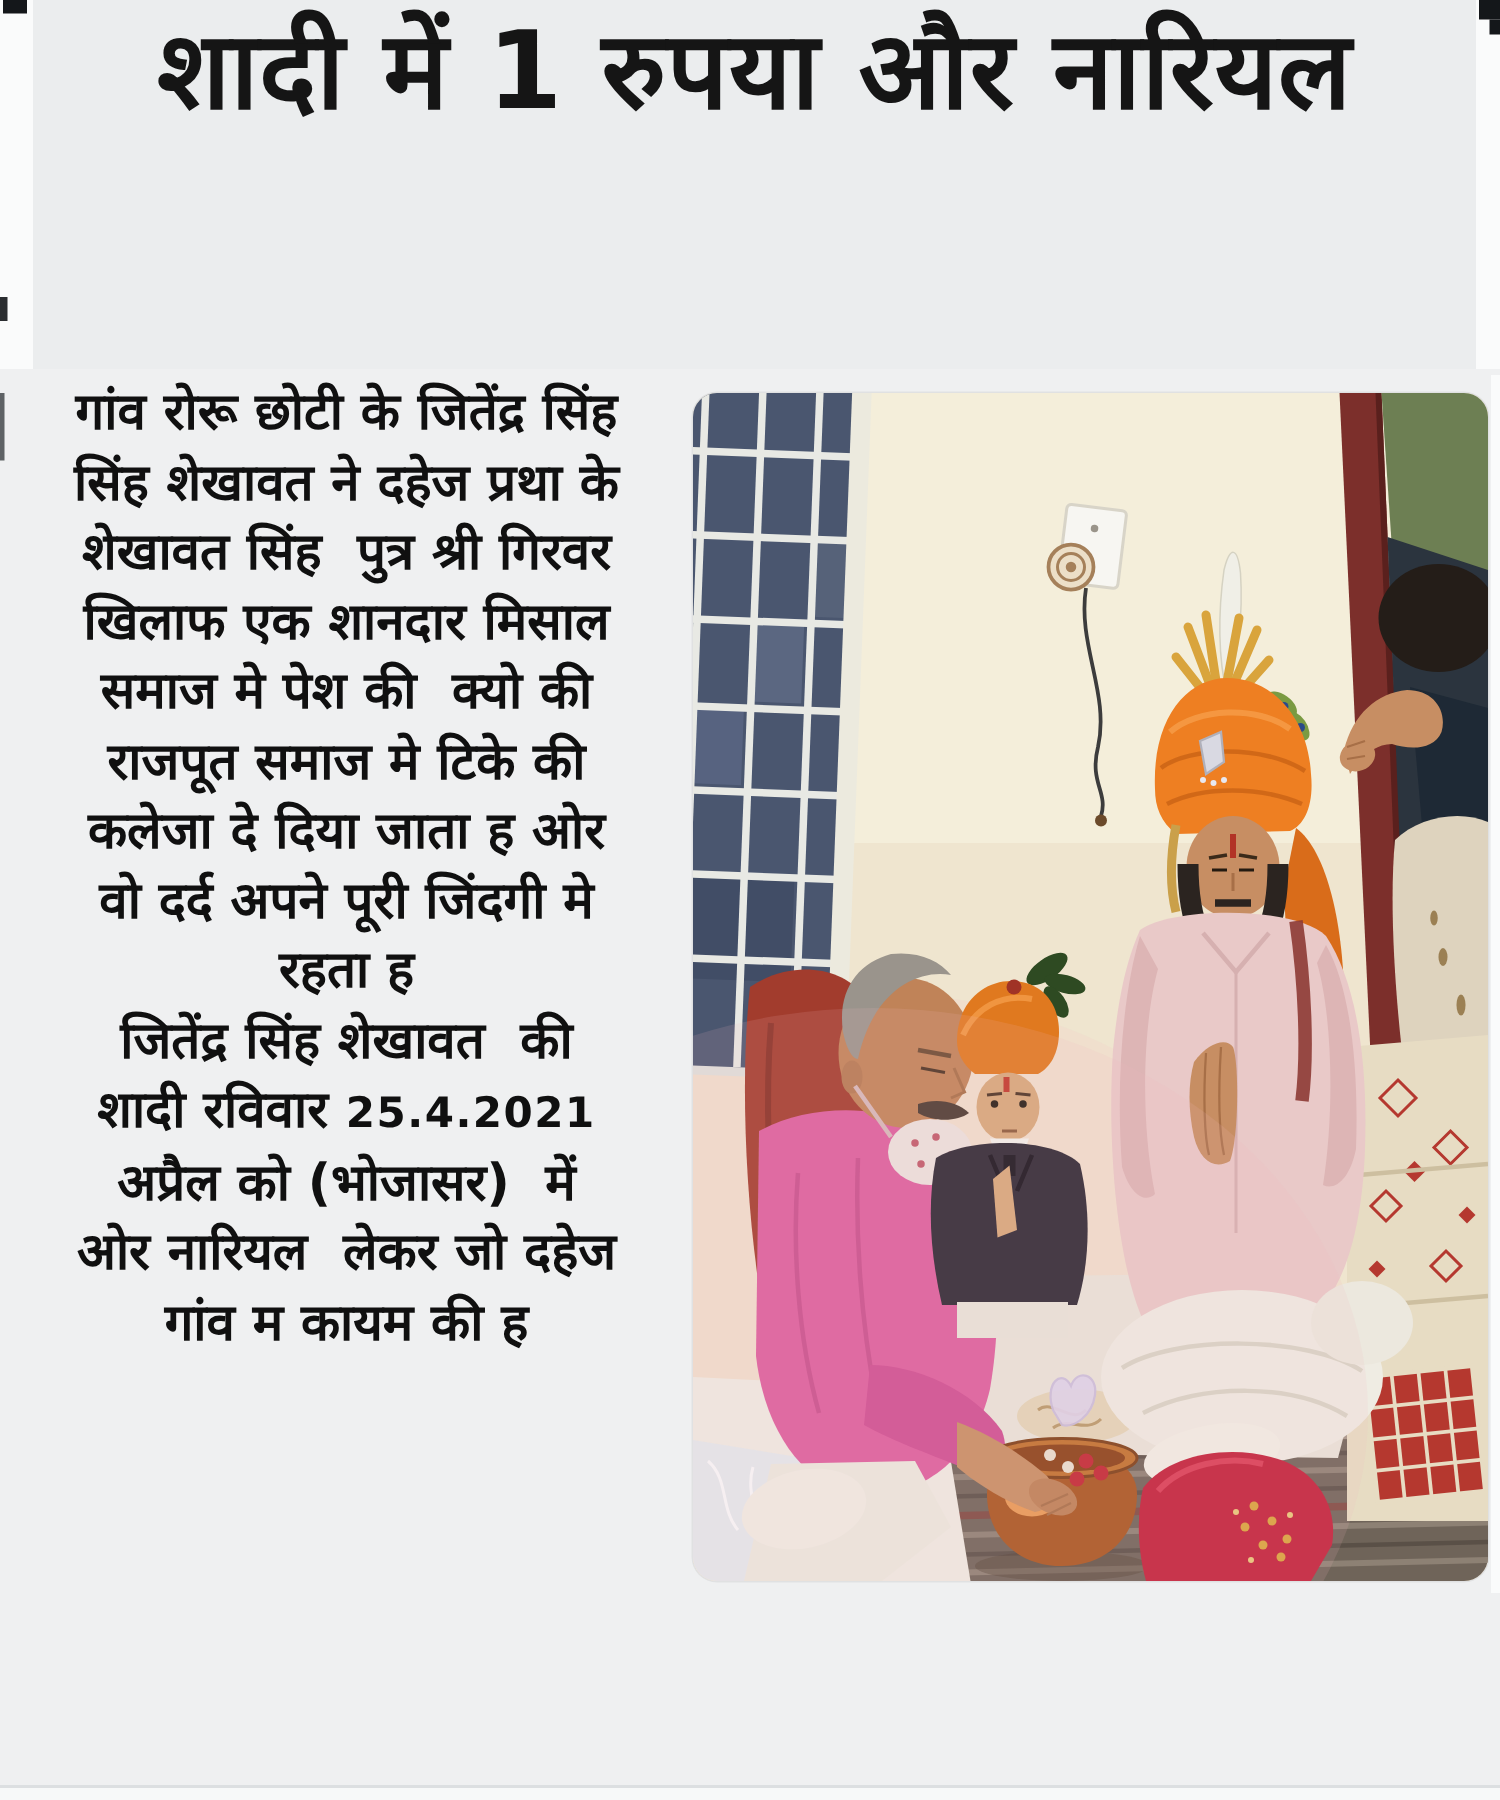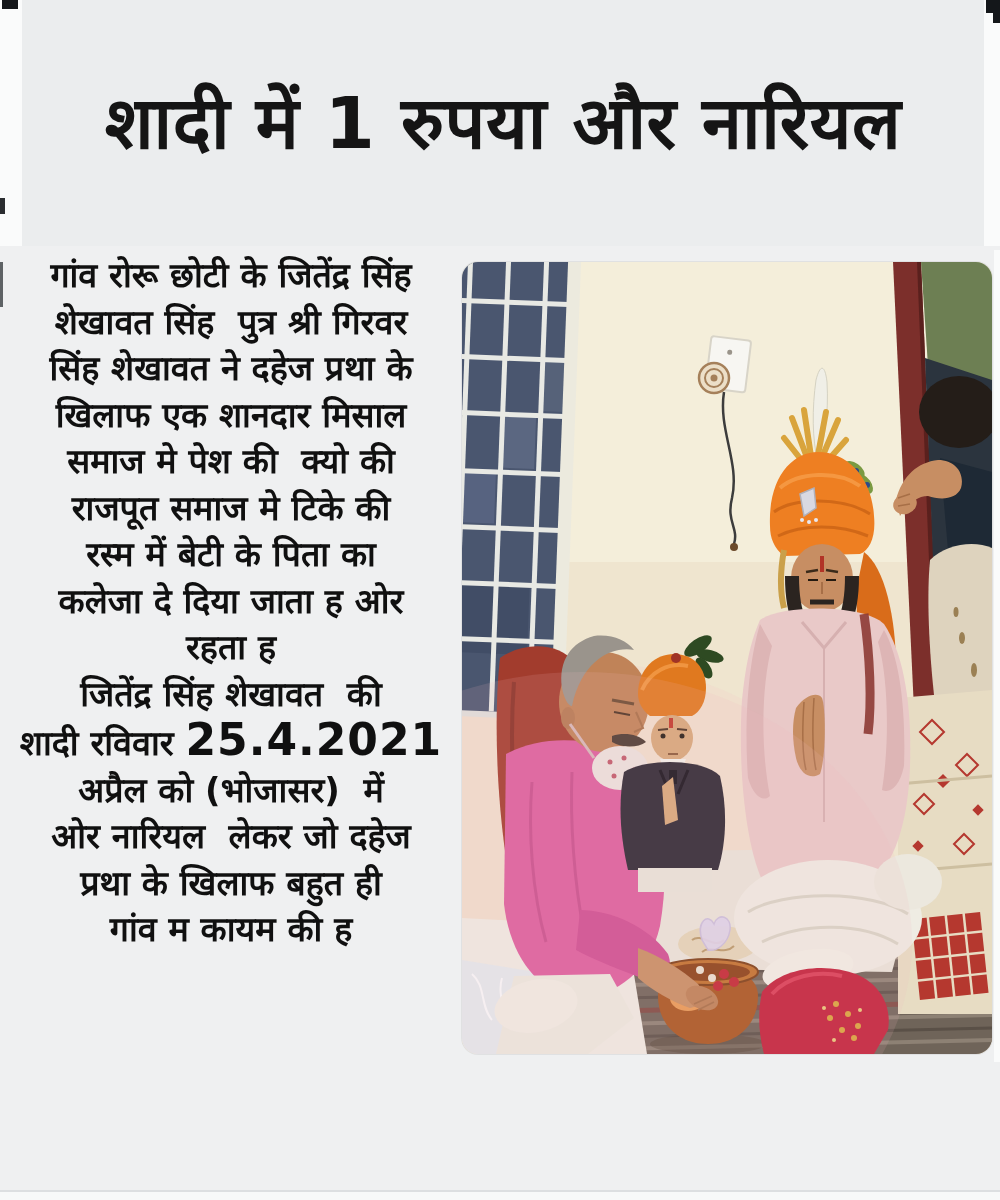--- a/index.html
+++ b/index.html
@@ -5,35 +5,35 @@
   html,body{margin:0;padding:0;}
   body{
     width:1000px;height:1200px;position:relative;overflow:hidden;
     background:#eff0f1;
     font-family:"DejaVu Sans","Liberation Sans",sans-serif;
   }
   .strip{position:absolute;background:#fafbfb;}
   #headline-panel{
     position:absolute;left:22px;top:0;width:962px;height:246px;
     background:#ebedee;
-    display:flex;flex-direction:column;justify-content:center;
+    display:flex;flex-direction:row;justify-content:center;
   }
   .headline-line{
     text-align:center;font-size:72px;font-weight:700;color:#151515;
     line-height:94px;white-space:pre;letter-spacing:0.5px;
   }
   #article{
     position:absolute;left:0;top:252px;width:462px;color:#101010;
   }
   .article-line{
     text-align:center;font-size:34px;line-height:46.5px;
     font-weight:600;white-space:pre;
   }
   .seg{display:inline;}
-  .seg-bold{font-weight:800;font-size:44px;letter-spacing:1px;}
+  .seg-bold{font-weight:800;font-size:28px;letter-spacing:1px;}
   #photo-frame{
     position:absolute;left:462px;top:262px;width:530px;height:792px;
     border-radius:16px;overflow:hidden;
     box-shadow:0 0 0 1px rgba(0,0,0,.06);
     background:#efe5cf;
   }
   .mark{position:absolute;background:#14171a;}
   #bottom-line{position:absolute;left:0;top:1190px;width:1000px;height:2px;background:#dcdfe1;}
   #bottom-strip{position:absolute;left:0;top:1192px;width:1000px;height:8px;background:#f7f9f9;}
 </style>
@@ -49,33 +49,32 @@
 <div class="mark" style="left:993px;top:13px;width:7px;height:10px;"></div>
 <div class="mark" style="left:0;top:198px;width:5px;height:16px;background:#2a2d30;"></div>
 <div class="mark" style="left:0;top:262px;width:3px;height:45px;background:#3a3e42;opacity:.8;"></div>
 
 <div id="headline-panel">
     <div class="headline-line">शादी में 1 रुपया और नारियल</div>
   </div>
 
 <div id="article">
     <div class="article-line"><span class="seg">गांव रोरू छोटी के जितेंद्र सिंह</span></div>
+    <div class="article-line"><span class="seg">सिंह शेखावत ने दहेज प्रथा के</span></div>
     <div class="article-line"><span class="seg">शेखावत सिंह  पुत्र श्री गिरवर</span></div>
-    <div class="article-line"><span class="seg">सिंह शेखावत ने दहेज प्रथा के</span></div>
     <div class="article-line"><span class="seg">खिलाफ एक शानदार मिसाल</span></div>
     <div class="article-line"><span class="seg">समाज मे पेश की  क्यो की</span></div>
     <div class="article-line"><span class="seg">राजपूत समाज मे टिके की</span></div>
-    <div class="article-line"><span class="seg">रस्म में बेटी के पिता का</span></div>
     <div class="article-line"><span class="seg">कलेजा दे दिया जाता ह ओर</span></div>
+    <div class="article-line"><span class="seg">वो दर्द अपने पूरी जिंदगी मे</span></div>
     <div class="article-line"><span class="seg">रहता ह</span></div>
     <div class="article-line"><span class="seg">जितेंद्र सिंह शेखावत  की</span></div>
     <div class="article-line"><span class="seg">शादी रविवार </span><span class="seg seg-bold">25.4.2021</span></div>
     <div class="article-line"><span class="seg">अप्रैल को (भोजासर)  में</span></div>
     <div class="article-line"><span class="seg">ओर नारियल  लेकर जो दहेज</span></div>
-    <div class="article-line"><span class="seg">प्रथा के खिलाफ बहुत ही</span></div>
     <div class="article-line"><span class="seg">गांव म कायम की ह</span></div>
   </div>
 
 <figure id="photo-frame" style="margin:0;">
 <svg viewBox="0 0 530 792" width="530" height="792" xmlns="http://www.w3.org/2000/svg">
 
   <g>
     <rect x="0" y="0" width="530" height="792" fill="#efe5cf"></rect>
     <rect x="0" y="0" width="530" height="300" fill="#f6f0de" opacity="0.75"></rect>
     <ellipse cx="120" cy="640" rx="300" ry="240" fill="#f3cfcb" opacity="0.30"></ellipse>

